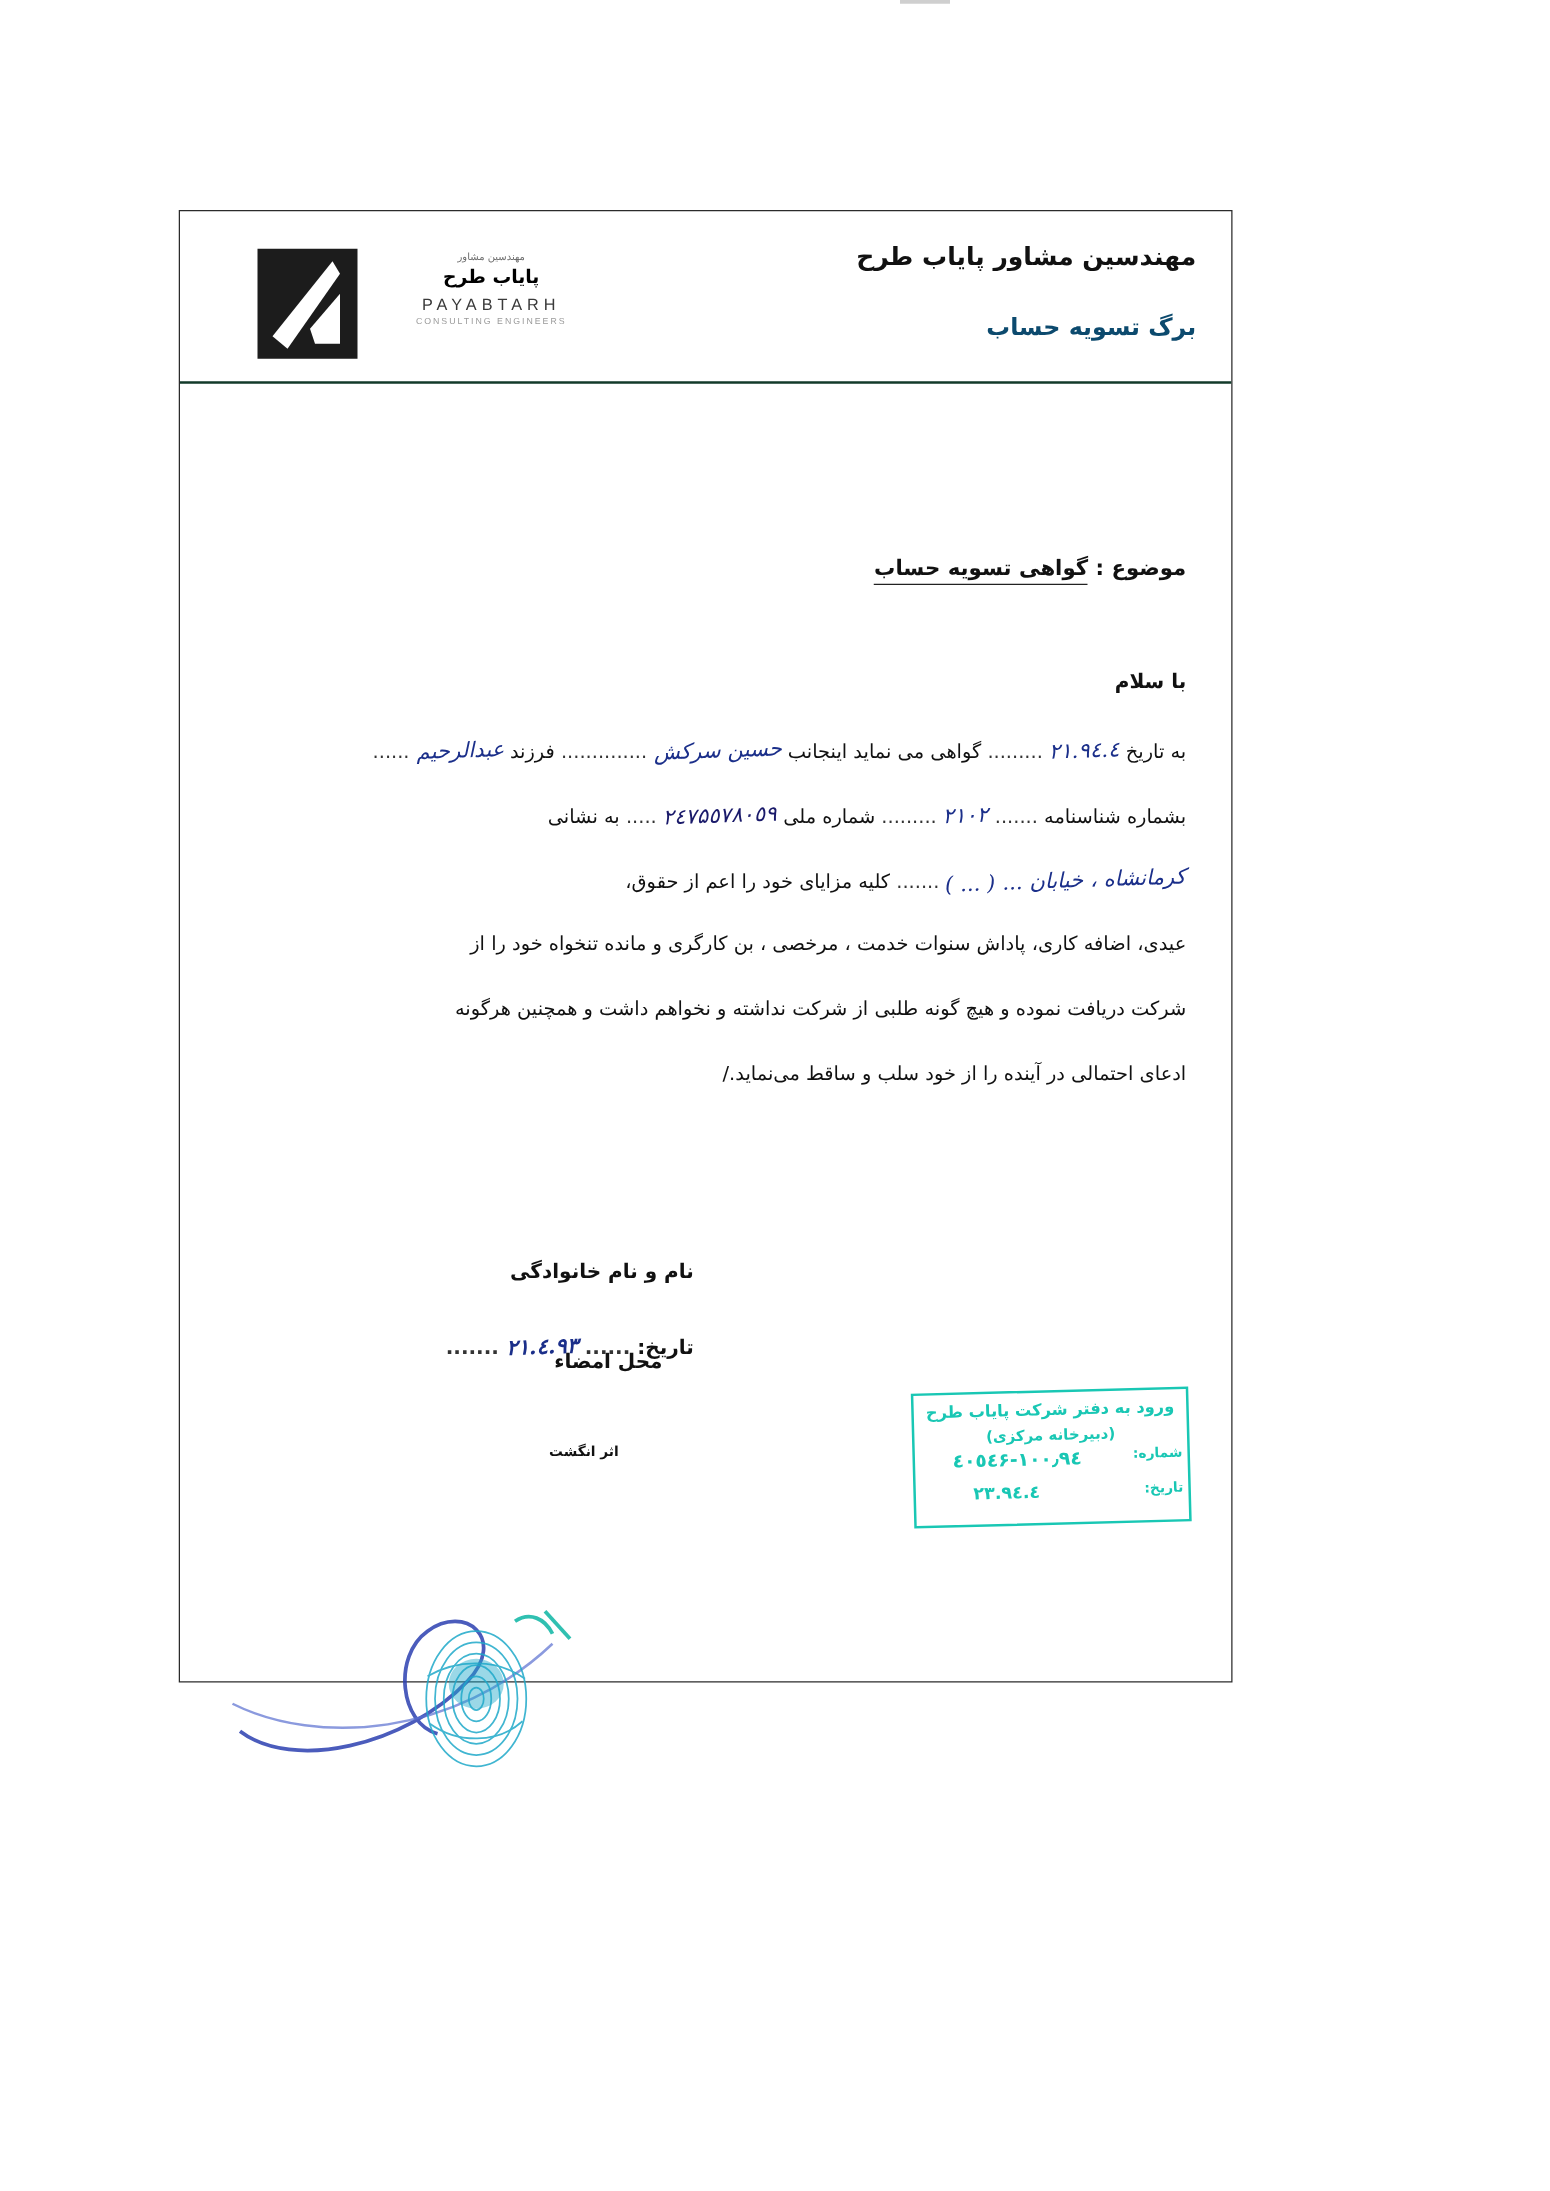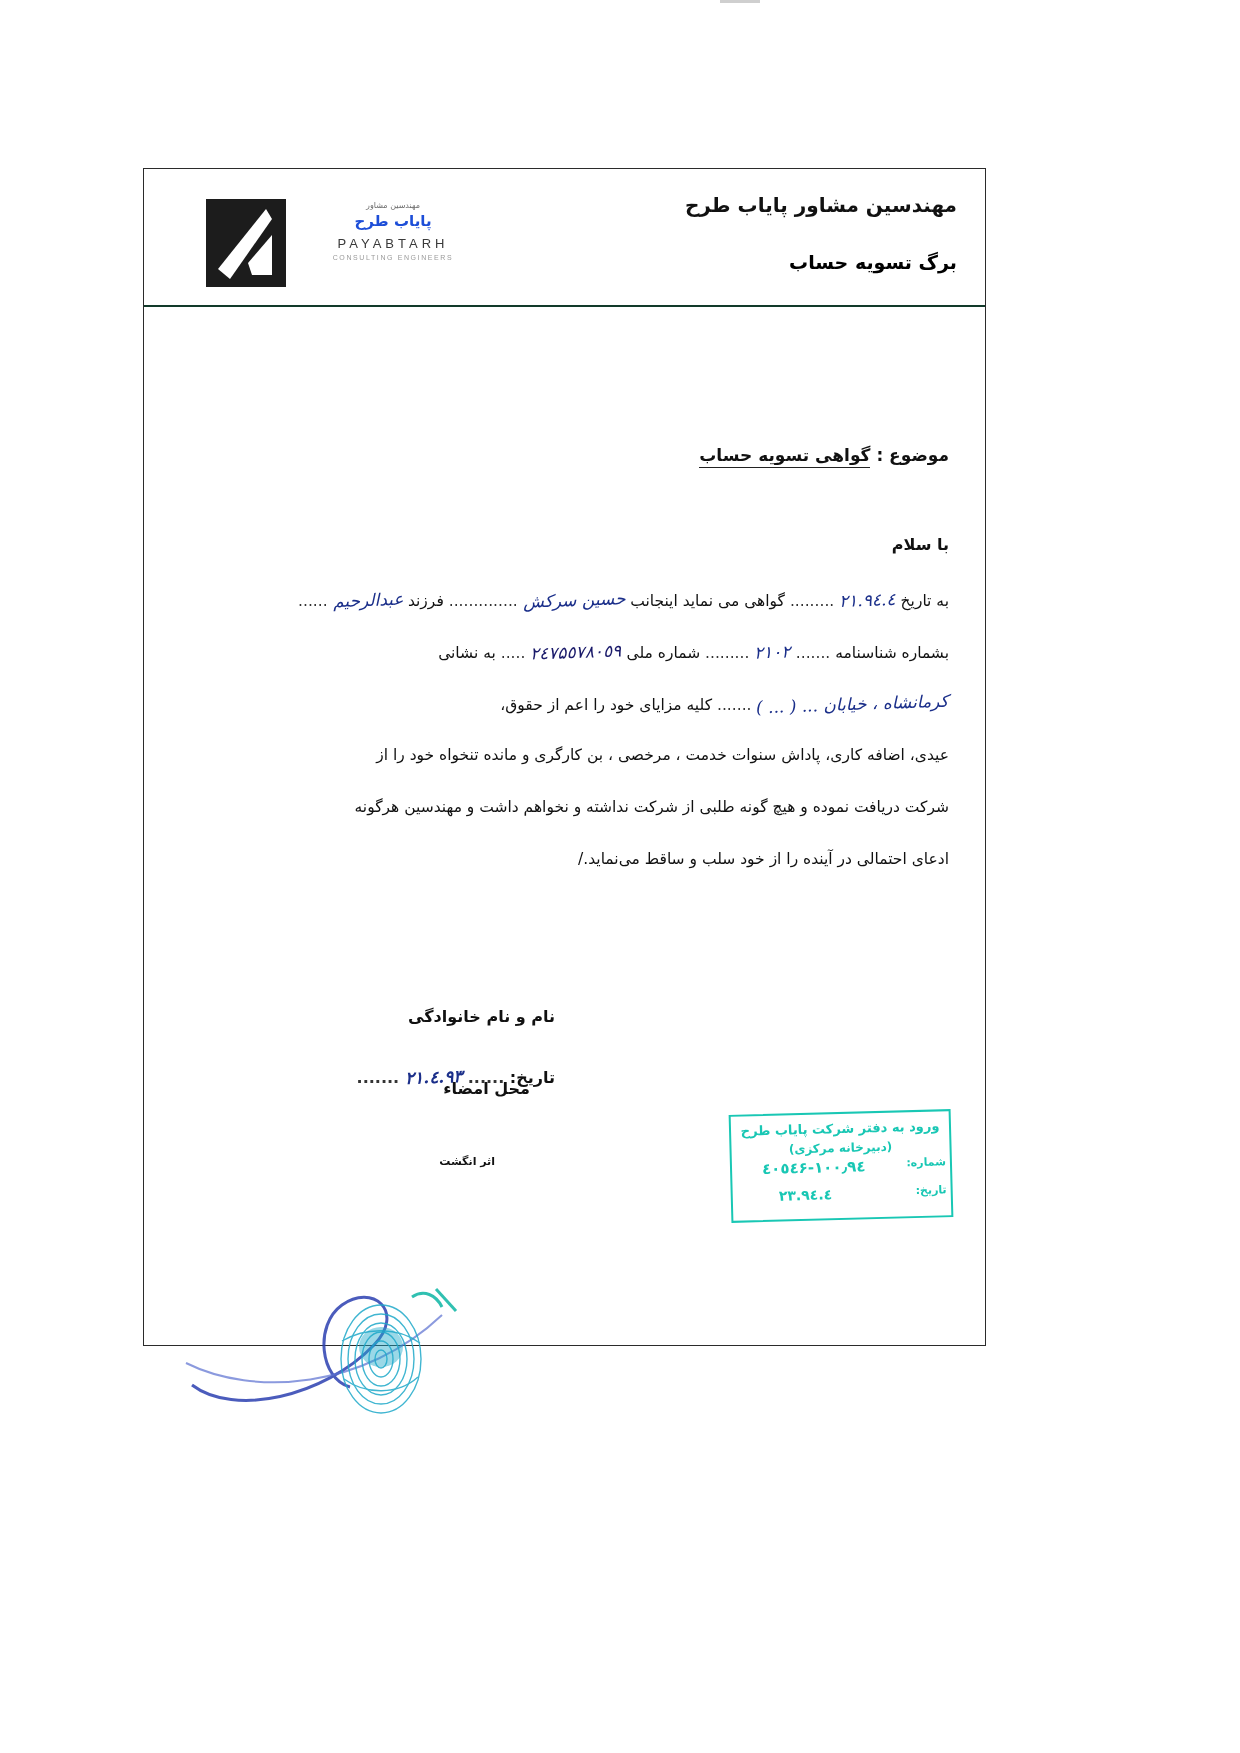--- a/index.html
+++ b/index.html
@@ -49,21 +49,21 @@
     font-size: 20px;
     font-weight: bold;
     letter-spacing: 0.5px;
     color: #111;
     direction: rtl;
   }
   .title-sub {
     margin-top: 34px;
     font-size: 19px;
     font-weight: bold;
-    color: #000000;
+    color: #0c4a6e;
     direction: rtl;
   }
 
   
   .logo-wrap {
     position: absolute;
     left: 52px;
     top: 26px;
     width: 300px;
     height: 96px;
@@ -94,21 +94,21 @@
   }
   .logo-text .fa-small {
     font-size: 8px;
     letter-spacing: 1px;
     color: #6b6b6b;
   }
   .logo-text .fa-big {
     font-size: 15px;
     font-weight: bold;
     margin-top: 2px;
-    color: #1d4ed8;
+    color: #000000;
   }
   .logo-text .en-big {
     margin-top: 6px;
     font-size: 13px;
     letter-spacing: 4px;
     color: #3a3a3a;
     font-family: "Liberation Sans", sans-serif;
     direction: ltr;
   }
   .logo-text .en-small {
@@ -362,21 +362,21 @@
       <span>به نشانی</span>
     </div>
 
     <div class="line l3">
       <span class="ink">کرمانشاه ، خیابان ... ( ... )</span>
       <span class="dots">.......</span>
       <span>کلیه مزایای خود را اعم از حقوق،</span>
     </div>
 
     <div class="line l4">عیدی، اضافه کاری،  پاداش سنوات خدمت ، مرخصی ، بن کارگری و مانده تنخواه خود را از</div>
-    <div class="line l5">شرکت دریافت نموده و هیچ گونه طلبی از شرکت نداشته و نخواهم داشت و مهندسین هرگونه</div>
+    <div class="line l5">شرکت دریافت نموده و هیچ گونه طلبی از شرکت نداشته و نخواهم داشت و همچنین هرگونه</div>
     <div class="line l6">ادعای احتمالی در آینده را  از خود سلب و ساقط می‌نماید./</div>
 
     <div class="name-label">نام و نام خانوادگی</div>
 
     <div class="date-row">
       <span>تاریخ:</span>
       <span class="dots">......</span>
       <span class="ink">۹۳.٤.۲۱</span>
       <span class="dots">.......</span>
     </div>

